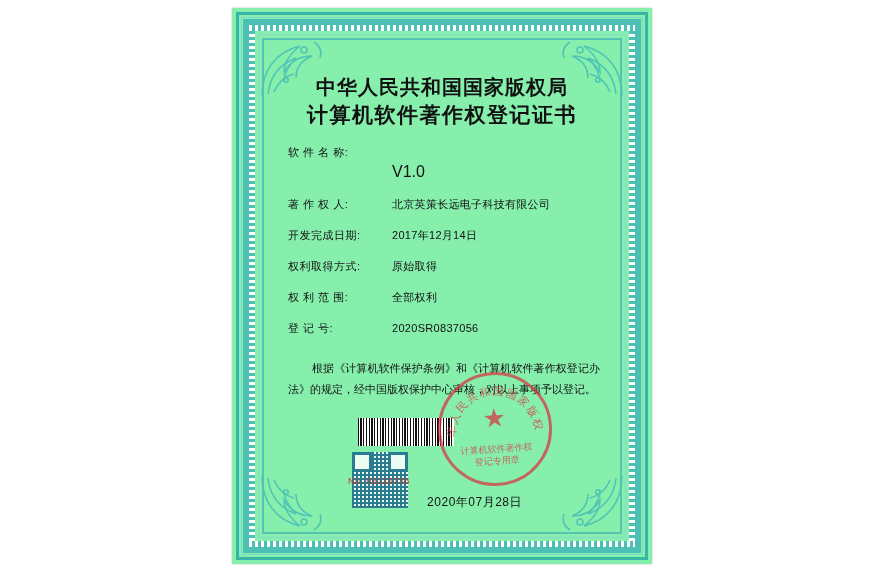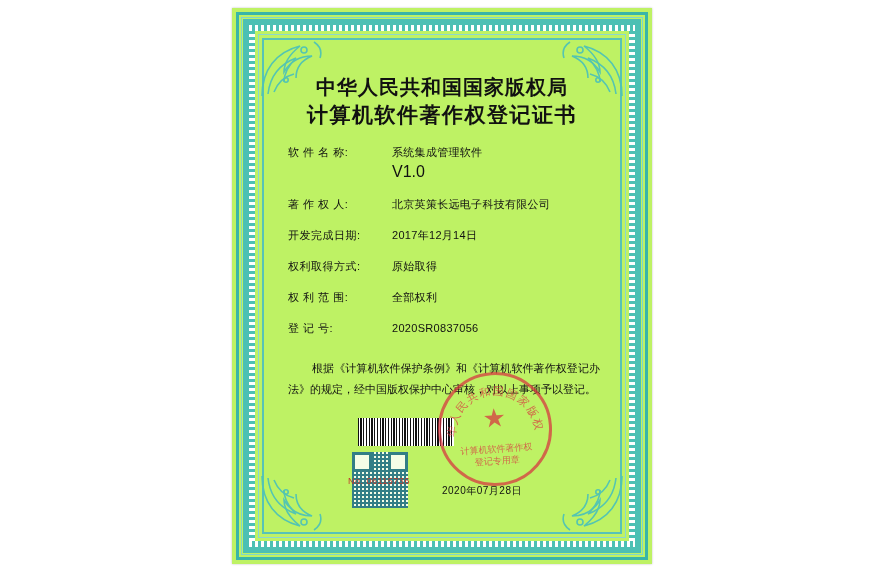--- a/index.html
+++ b/index.html
@@ -21,21 +21,21 @@
     background: #ffffff;
   }
 
   
   .sheet {
     position: absolute;
     left: 232px;
     top: 8px;
     width: 420px;
     height: 556px;
-    background: #bef264;
+    background: #86efac;
     box-shadow: 0 0 2px rgba(0,0,0,0.25);
   }
 
   
   .border-outer {
     position: absolute;
     left: 4px; top: 4px; right: 4px; bottom: 4px;
     border: 3px solid #39b5a8;
     box-sizing: border-box;
   }
@@ -200,22 +200,22 @@
     position: absolute;
     left: 78px;
     bottom: 40px;
     font-size: 9px;
     color: #c0392b;
     letter-spacing: 0.5px;
   }
   .issue-date {
     position: absolute;
     right: 92px;
-    bottom: 28px;
-    font-size: 10px;
+    bottom: 15px;
+    font-size: 12px;
     color: #111111;
     letter-spacing: 0.5px;
   }
 
   
   .seal {
     position: absolute;
     right: 62px;
     bottom: 40px;
     width: 108px;
@@ -307,21 +307,20 @@
 
     <div class="content">
 
       <div class="issuer">中华人民共和国国家版权局</div>
       <div class="doc-title">计算机软件著作权登记证书</div>
 
       <div class="fields">
 
         <div class="field-row gap-top">
           <span class="field-label">软 件 名 称:</span>
-          <span class="field-value">系统集成管理软件</span>
         </div>
         <div class="field-subvalue">V1.0</div>
 
         <div class="field-row gap-top">
           <span class="field-label">著 作 权 人:</span>
           <span class="field-value">北京英策长远电子科技有限公司</span>
         </div>
 
         <div class="field-row gap-top">
           <span class="field-label">开发完成日期:</span>

